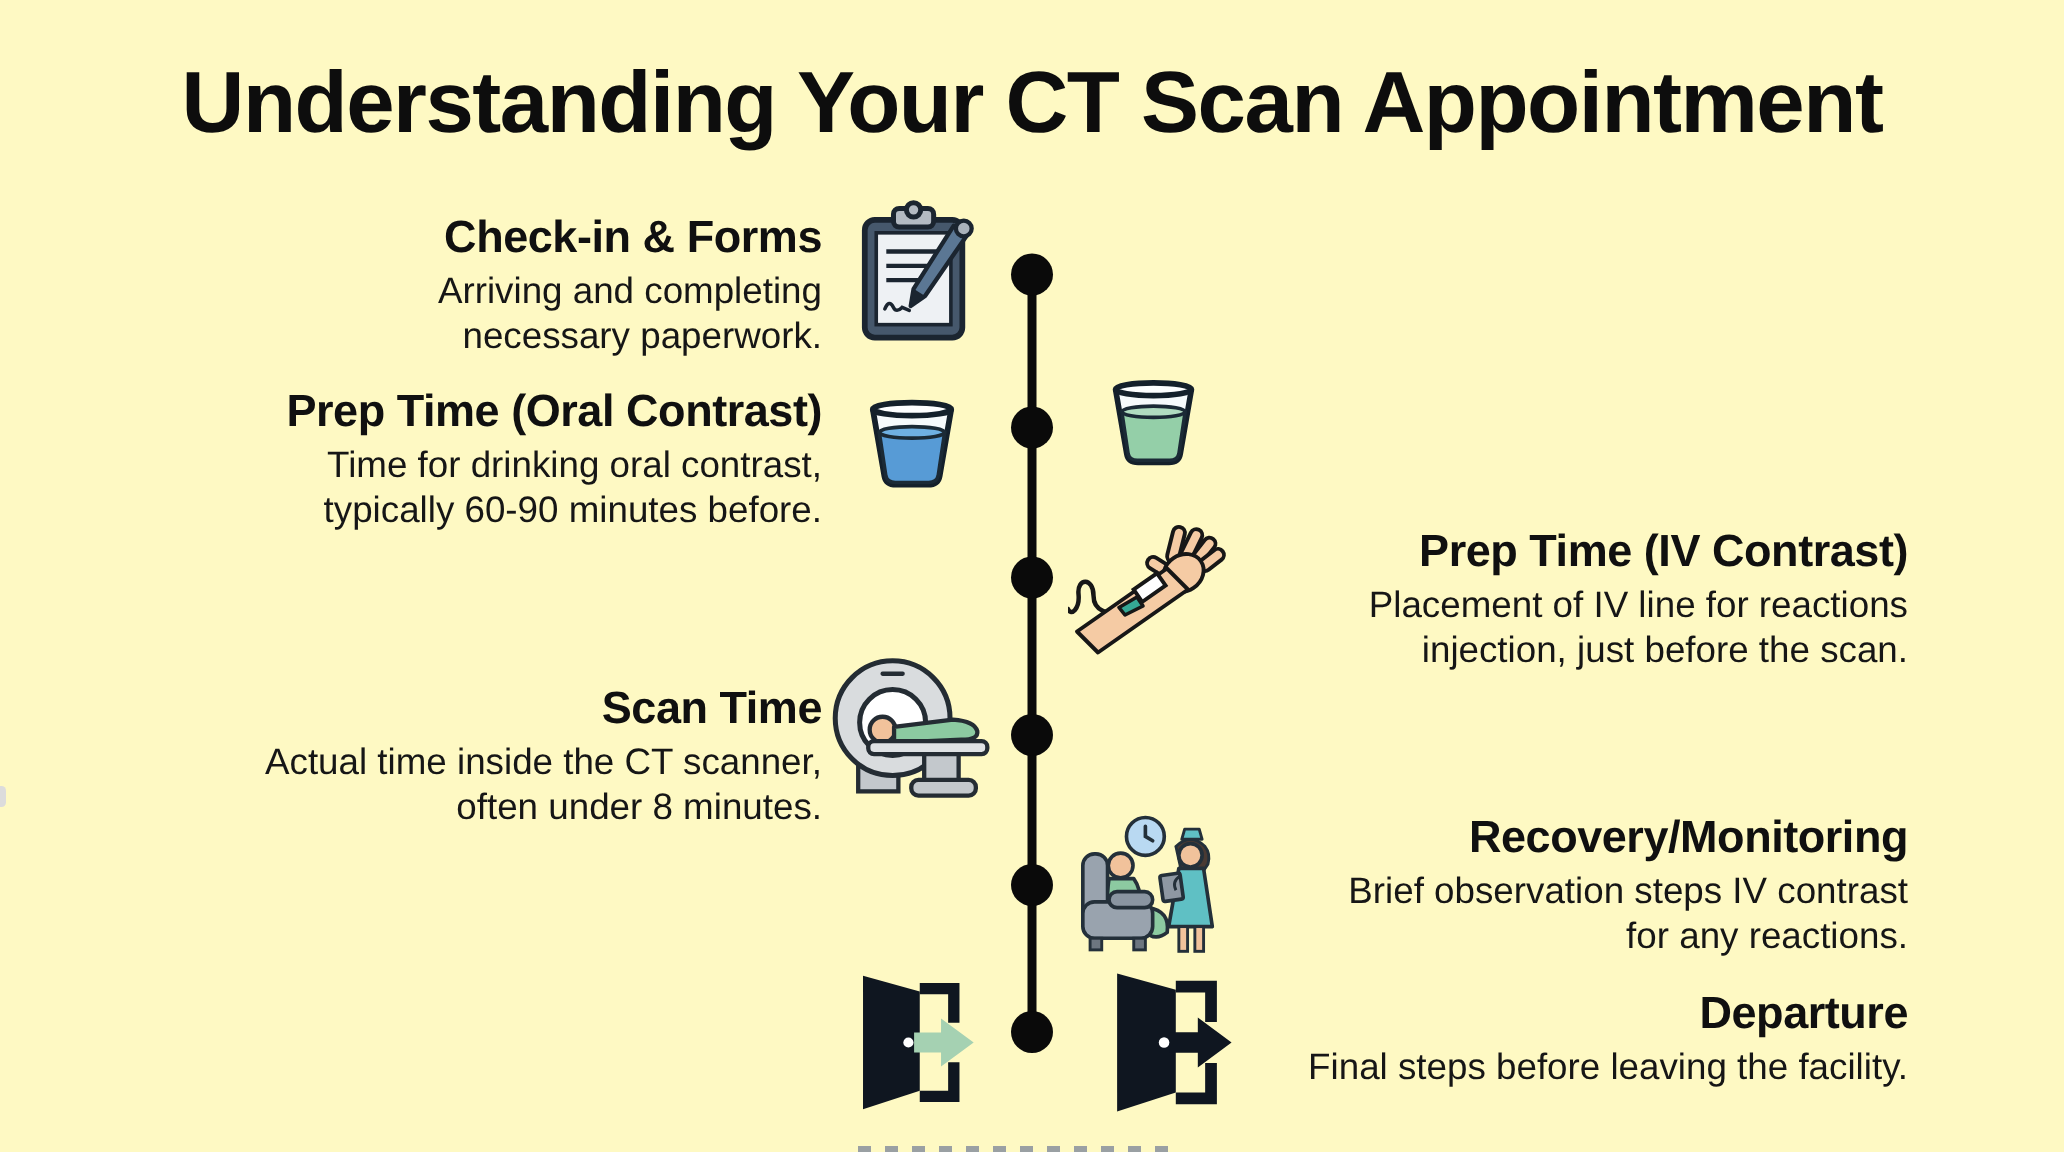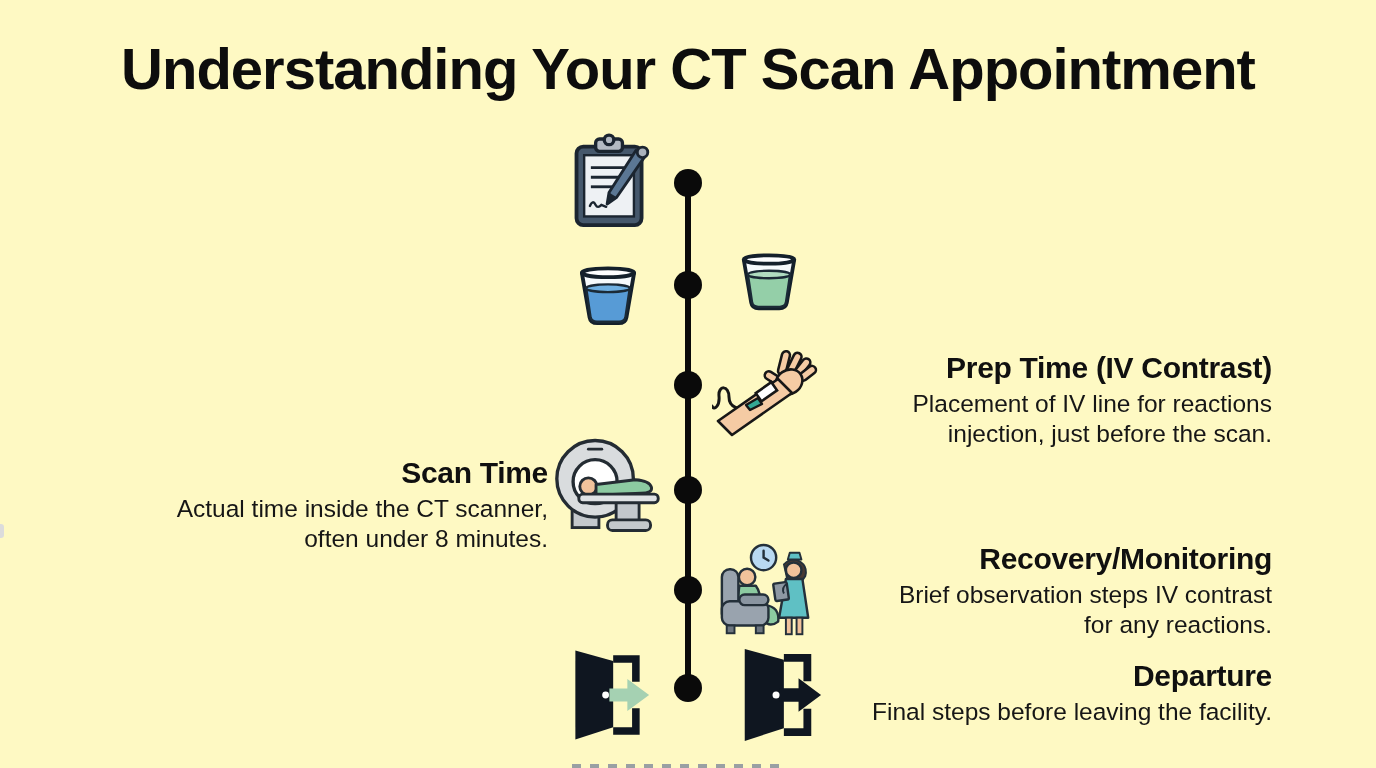--- a/index.html
+++ b/index.html
@@ -34,36 +34,46 @@
   <div class="page-title">Understanding Your CT Scan Appointment</div>
 
   <div class="tl-line"></div>
   <div class="tl-dot" style="top:169px"></div>
   <div class="tl-dot" style="top:271px"></div>
   <div class="tl-dot" style="top:371px"></div>
   <div class="tl-dot" style="top:476px"></div>
   <div class="tl-dot" style="top:576px"></div>
   <div class="tl-dot" style="top:674px"></div>
 
+  <div class="step left" style="top:140px">
+    <div class="step-title">Check-in &amp; Forms</div>
+    <div class="step-desc">Arriving and completing
+necessary paperwork.</div>
+  </div>
   <div class="icon" style="left:566px;top:131px;width:88px;height:102px">
     <svg viewBox="0 0 92 102">
       <rect x="11" y="14" width="68" height="82" rx="7" fill="#46586c" stroke="#1b2530" stroke-width="4"></rect>
       <rect x="19" y="23" width="52" height="64" fill="#eef1f4" stroke="#1b2530" stroke-width="2.5"></rect>
       <rect x="31" y="6" width="28" height="13" rx="4" fill="#b3bac2" stroke="#1b2530" stroke-width="3.5"></rect>
       <circle cx="45" cy="7" r="5" fill="#b3bac2" stroke="#1b2530" stroke-width="3.5"></circle>
       <line x1="26" y1="36" x2="63" y2="36" stroke="#1b2530" stroke-width="3"></line>
       <line x1="26" y1="46" x2="63" y2="46" stroke="#1b2530" stroke-width="3"></line>
       <line x1="26" y1="56" x2="58" y2="56" stroke="#1b2530" stroke-width="3"></line>
       <path d="M25 76 q3 -7 6 -1 q2 4 6 0 l5 2" fill="none" stroke="#1b2530" stroke-width="2.5" stroke-linecap="round"></path>
       <polygon points="73,18 82,25 53,67 43,74 45,62" fill="#5b7794" stroke="#1b2530" stroke-width="3" stroke-linejoin="round"></polygon>
       <polygon points="45,62 53,67 43,74" fill="#1b2530"></polygon>
       <circle cx="80" cy="20" r="5.5" fill="#aab2bb" stroke="#1b2530" stroke-width="3"></circle>
     </svg>
   </div>
 
+  <div class="step left" style="top:256px">
+    <div class="step-title">Prep Time (Oral Contrast)</div>
+    <div class="step-desc">Time for drinking oral contrast,
+typically 60-90 minutes before.</div>
+  </div>
   <div class="icon" style="left:577px;top:265px;width:62px;height:62px">
     <svg viewBox="0 0 64 64">
       <path d="M5 8 L13 54 q1 6 8 6 h22 q7 0 8 -6 L59 8" fill="#f6fafc" stroke="#14202b" stroke-width="4" stroke-linejoin="round"></path>
       <path d="M9.5 24 L14 54 q1 4.5 6.5 4.5 h23 q5.5 0 6.5 -4.5 L54.5 24 Z" fill="#579bd6" stroke="#1b2a36" stroke-width="2.5"></path>
       <ellipse cx="32" cy="24" rx="22.5" ry="4" fill="#6fb0e2" stroke="#1b2a36" stroke-width="2.5"></ellipse>
       <ellipse cx="32" cy="8" rx="27" ry="4.5" fill="#fdfeff" stroke="#14202b" stroke-width="4"></ellipse>
     </svg>
   </div>
   <div class="icon" style="left:739px;top:252px;width:60px;height:60px">
     <svg viewBox="0 0 64 64">

